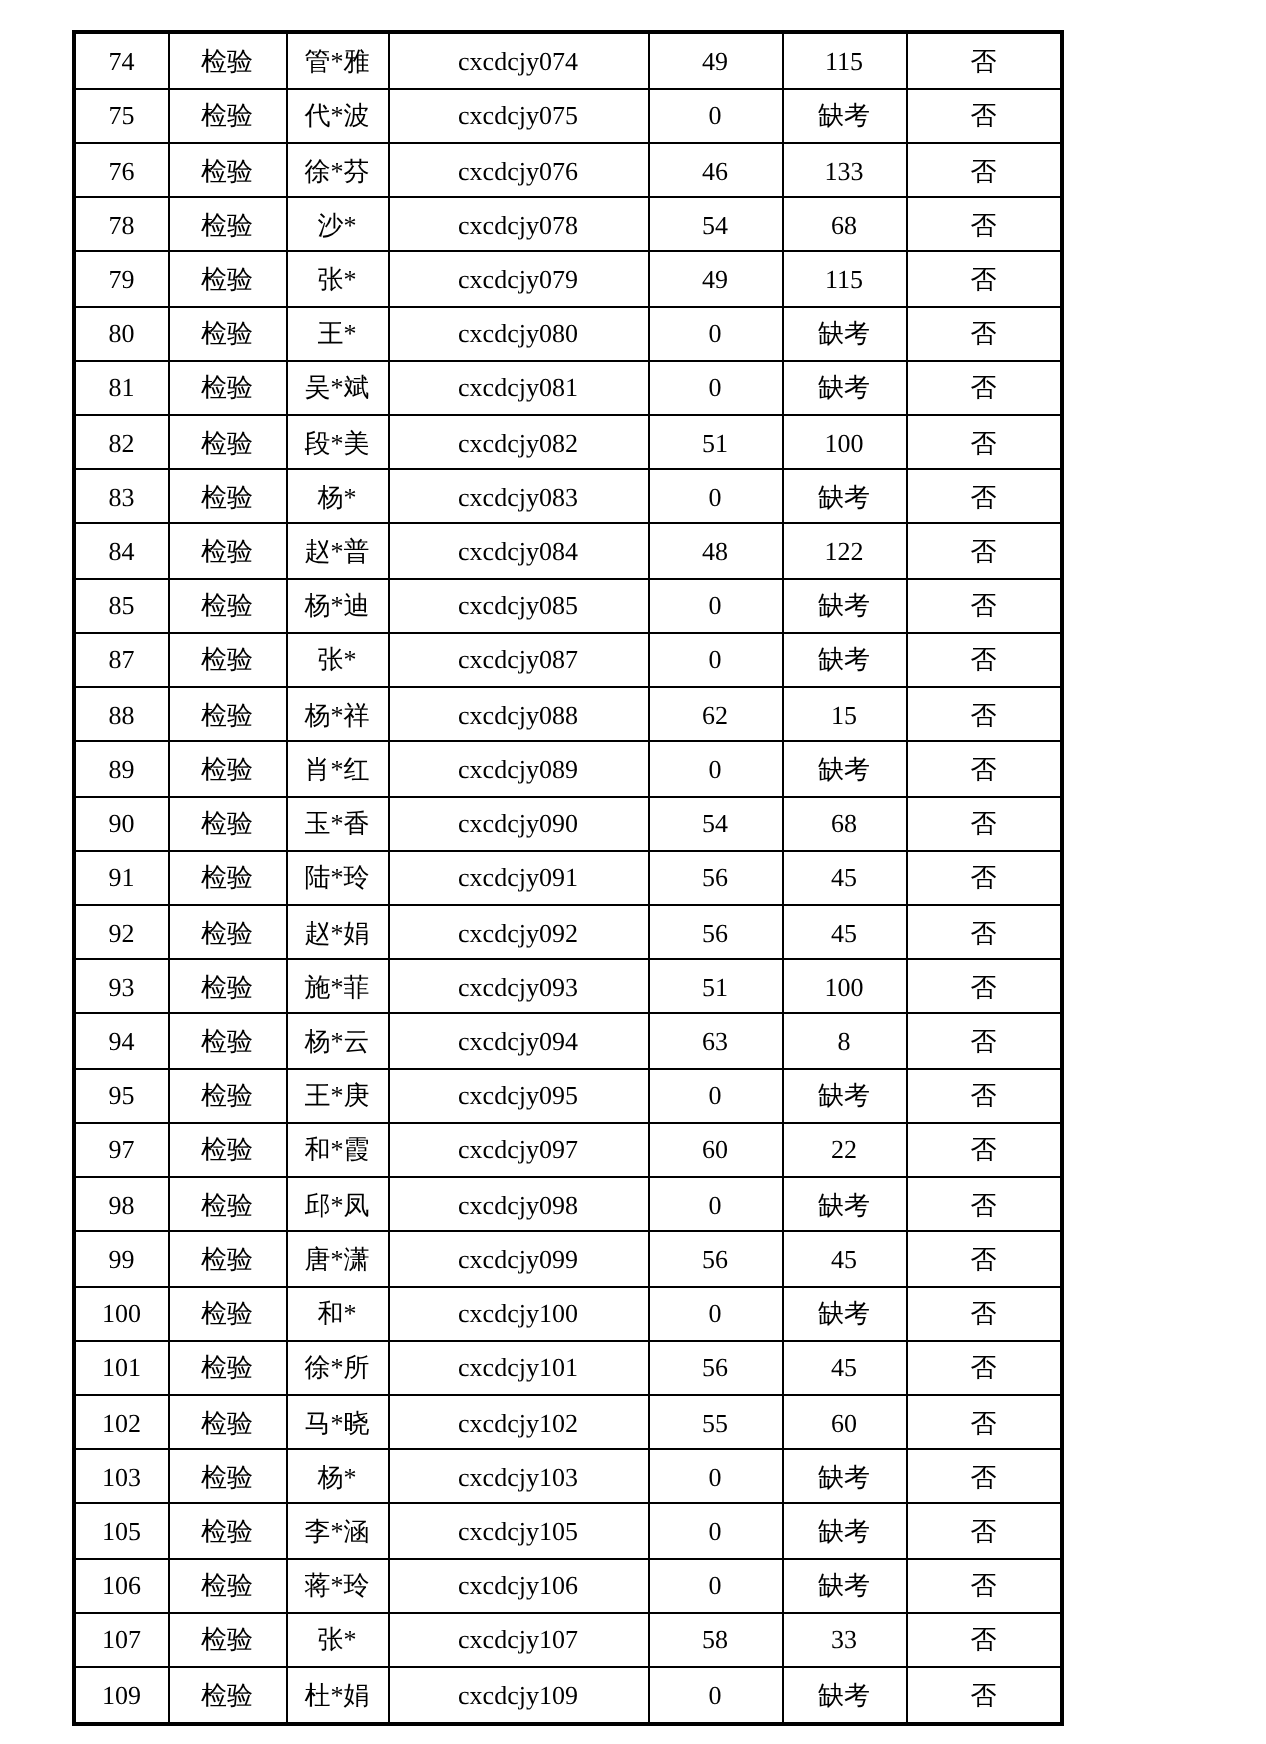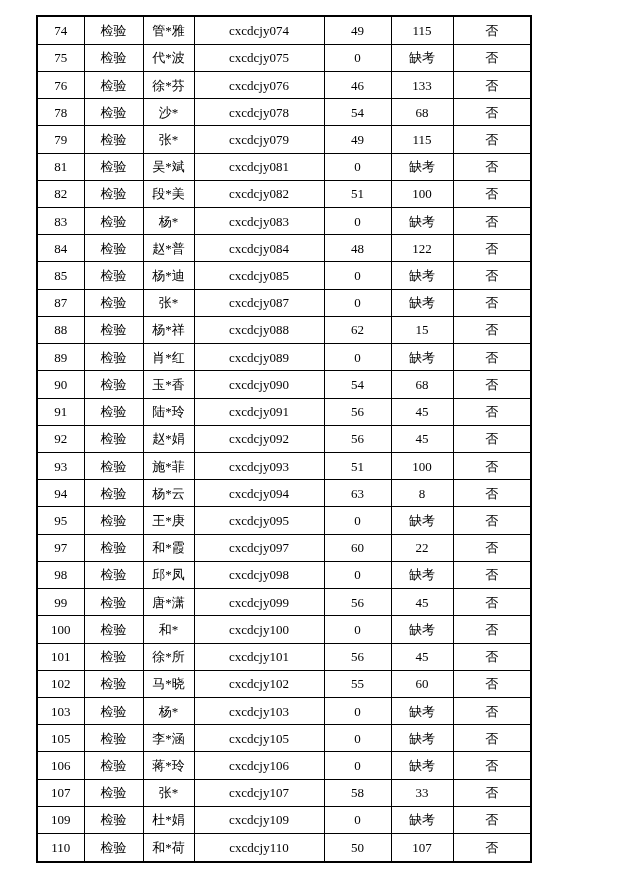--- a/index.html
+++ b/index.html
@@ -104,20 +104,29 @@
         <tr>
           <td>79</td>
           <td>检验</td>
           <td>张*</td>
           <td>cxcdcjy079</td>
           <td>49</td>
           <td>115</td>
           <td>否</td>
         </tr>
         <tr>
+          <td>80</td>
+          <td>检验</td>
+          <td>王*</td>
+          <td>cxcdcjy080</td>
+          <td>0</td>
+          <td>缺考</td>
+          <td>否</td>
+        </tr>
+        <tr>
           <td>81</td>
           <td>检验</td>
           <td>吴*斌</td>
           <td>cxcdcjy081</td>
           <td>0</td>
           <td>缺考</td>
           <td>否</td>
         </tr>
         <tr>
           <td>82</td>
@@ -326,26 +335,17 @@
           <td>33</td>
           <td>否</td>
         </tr>
         <tr>
           <td>109</td>
           <td>检验</td>
           <td>杜*娟</td>
           <td>cxcdcjy109</td>
           <td>0</td>
           <td>缺考</td>
-          <td>否</td>
-        </tr>
-        <tr>
-          <td>110</td>
-          <td>检验</td>
-          <td>和*荷</td>
-          <td>cxcdcjy110</td>
-          <td>50</td>
-          <td>107</td>
           <td>否</td>
         </tr>
       </tbody>
   </table>
 </div>
 
 </body></html>

